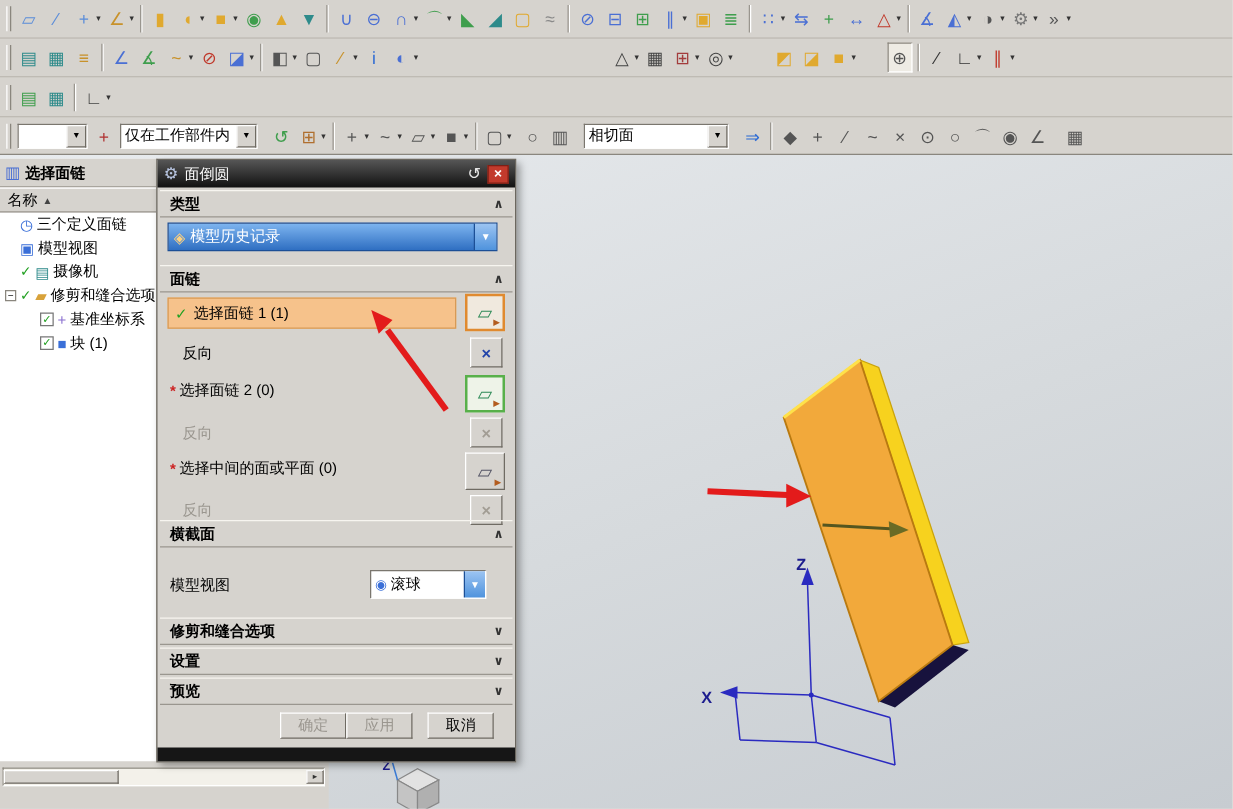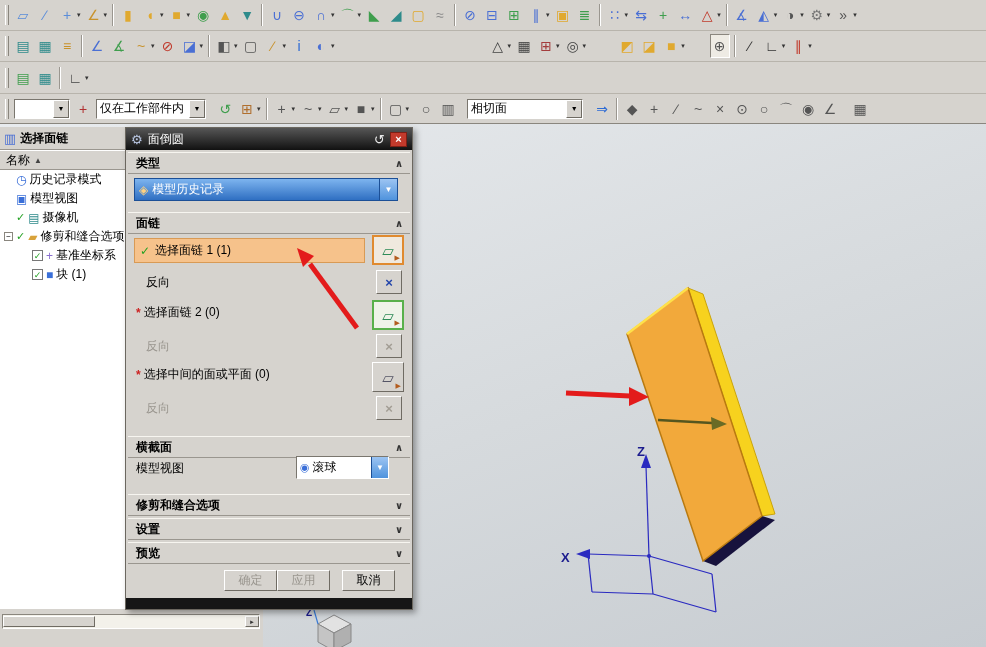--- a/index.html
+++ b/index.html
@@ -494,21 +494,21 @@
       <span>选择面链</span>
     </div>
     <div class="nav-col">
       <span>名称</span>
       <span class="sort">▲</span>
     </div>
     <div id="tree">
         <div class="trow" style="padding-left: 4px;">
           <span class="tspace"></span>
           <span class="tico" style="color: rgb(58, 111, 216);">◷</span>
-          <span class="tlabel">历史记录模式</span>
+          <span class="tlabel">三个定义面链</span>
         </div>
         <div class="trow" style="padding-left: 4px;">
           <span class="tspace"></span>
           <span class="tico" style="color: rgb(58, 111, 216);">▣</span>
           <span class="tlabel">模型视图</span>
         </div>
         <div class="trow" style="padding-left: 4px;">
           <span class="tspace"></span>
           <span class="tchk">✓</span>
           <span class="tico" style="color: rgb(46, 139, 139);">▤</span>
@@ -606,21 +606,21 @@
       <div class="stepbtn" style="top:212px">
         <span class="sb-g" style="color:#556">▱</span>
         <span class="sb-cur">▶</span>
       </div>
 
       <div class="dlg-label disabled" style="top:250px;left:20px">反向</div>
       <div class="xbtn" style="top:246px">
         <span class="xg-dis">×</span>
       </div>
 
-      <div class="sect" style="top:286px">
+      <div class="sect" style="top:266px">
         <span>横截面</span>
         <span class="chev">∧</span>
       </div>
 
       <div class="dlg-label" style="top:310px;left:10px">模型视图</div>
       <div class="ori-combo">
         <span class="oc-ico">◉</span>
         <span>滚球</span>
         <span class="oc-dd">▼</span>
       </div>

